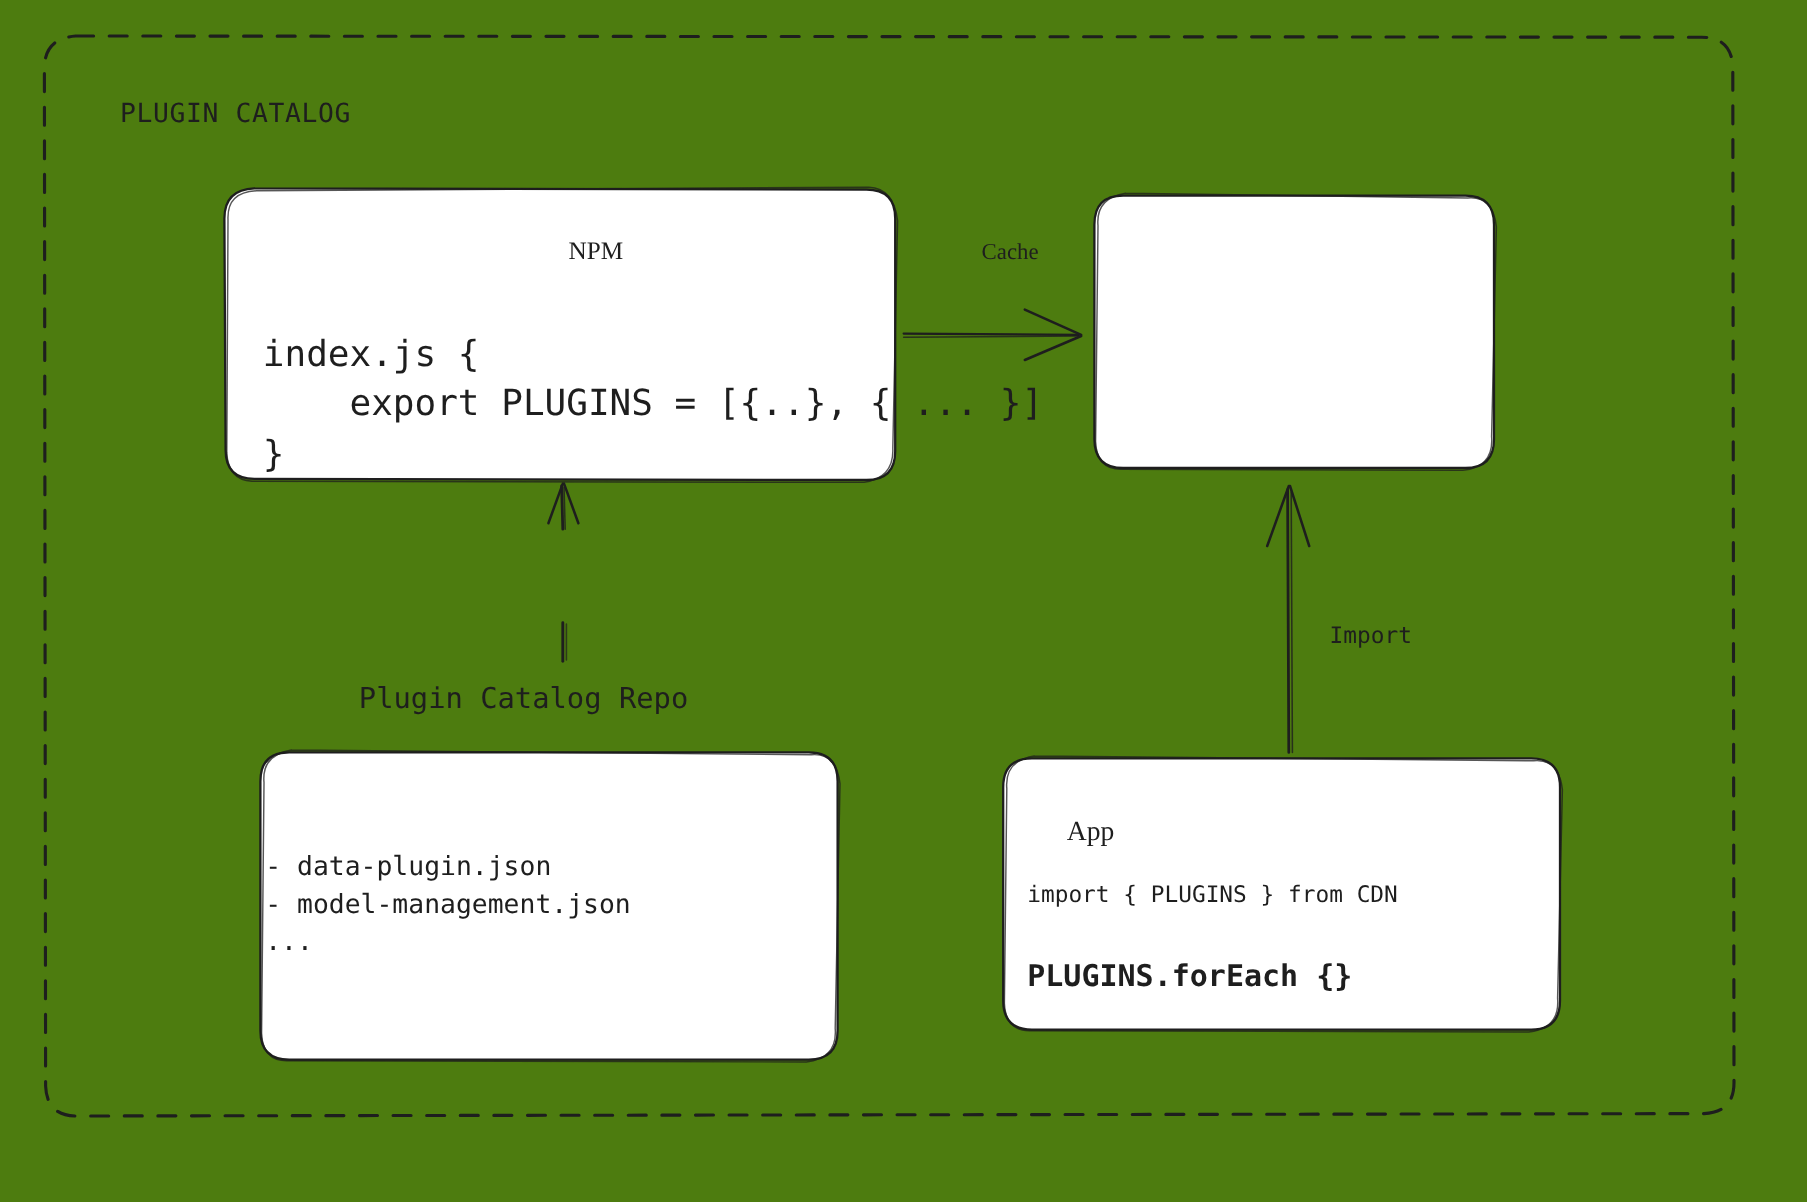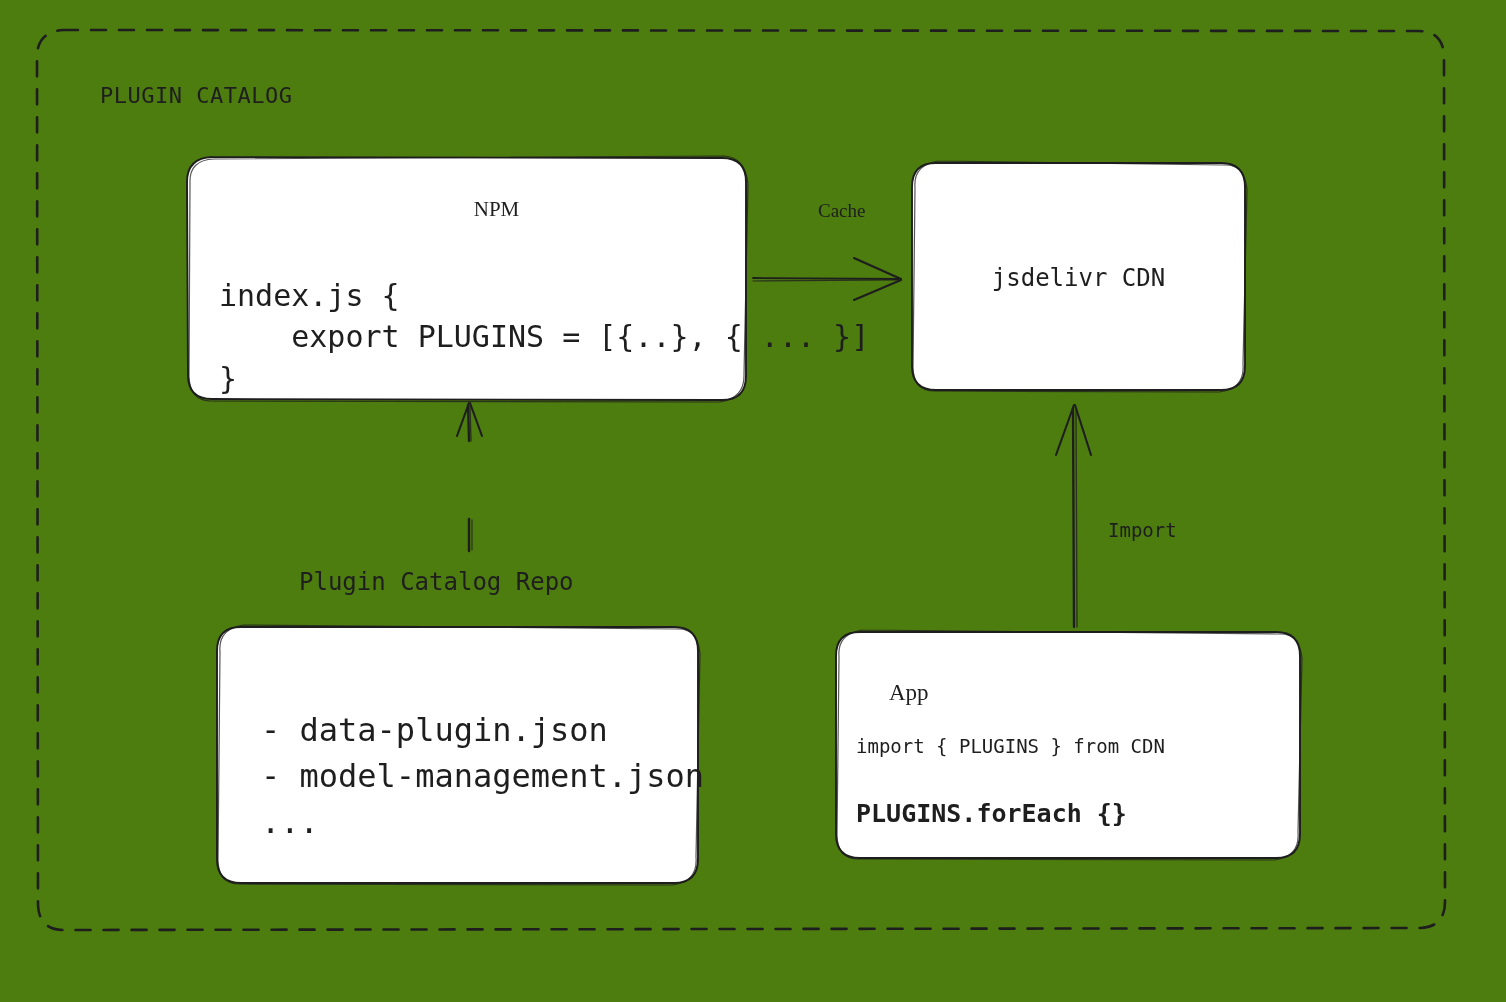--- a/index.html
+++ b/index.html
@@ -90,23 +90,22 @@
   #repo-caption {
     left: 299px;
     top: 567px;
     font-size: 24px;
   }
 
   
   #repo-list {
     left: 221px;
     top: 707px;
-    font-size: 32px;
+    font-size: 22px;
     line-height: 1.44;
-    padding-left: 40px;
   }
 
   
   #import-label {
     left: 1108px;
     top: 518px;
     font-size: 19px;
   }
 
   
@@ -185,21 +184,20 @@
   </svg>
 
   <div class="lbl mono" id="container-title">PLUGIN CATALOG</div>
 
   <div class="lbl sans" id="npm-title">NPM</div>
 
   <div class="lbl mono" id="npm-code">index.js {
     export PLUGINS = [{..}, { ... }]
 }</div>
 
-  <div class="lbl mono" id="cdn-title">jsdelivr CDN</div>
 
   <div class="lbl sans" id="cache-label">Cache</div>
 
 
   <div class="lbl mono" id="repo-caption">Plugin Catalog Repo</div>
 
   <div class="lbl mono" id="repo-list">- data-plugin.json
 - model-management.json
 ...</div>
 

